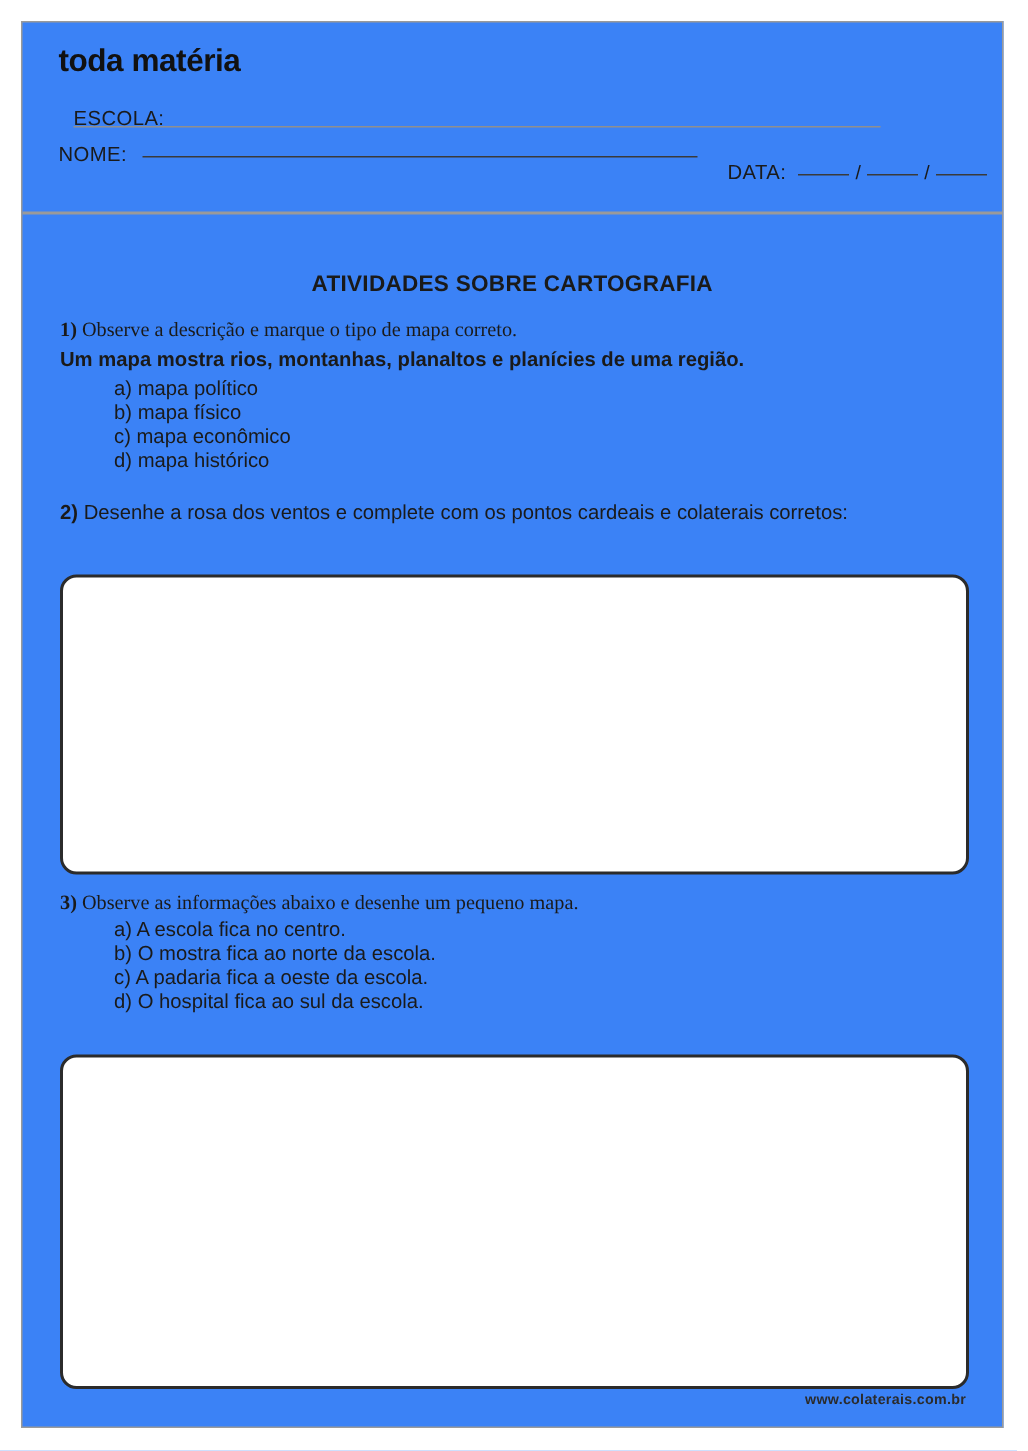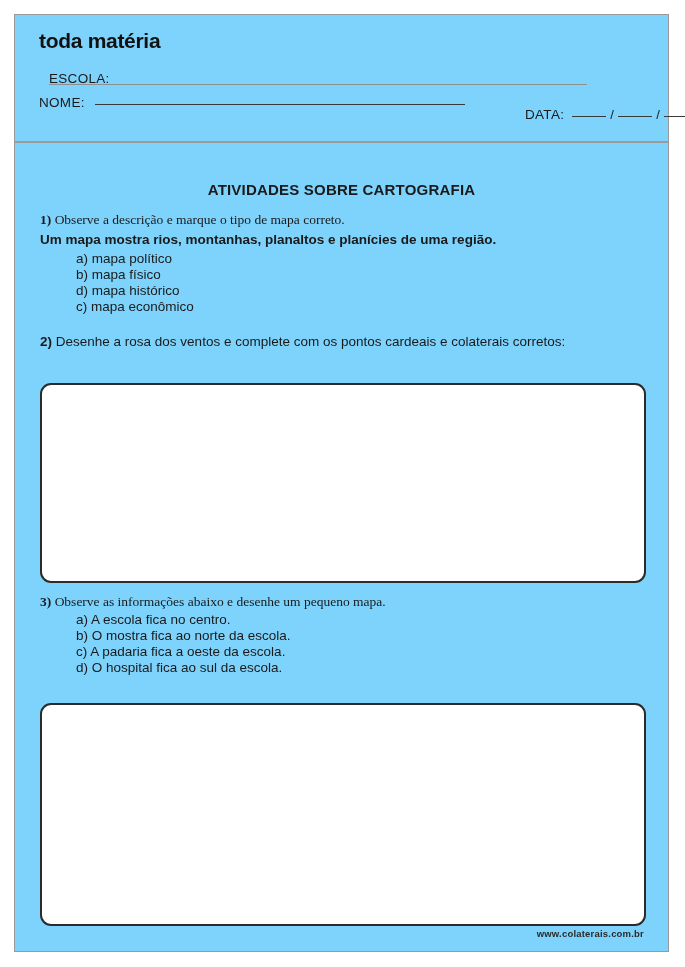--- a/index.html
+++ b/index.html
@@ -18,21 +18,21 @@
 
   
   .page {
     position: absolute;
     left: 14px;
     top: 14px;
     width: 655px;
     height: 938px;
     border: 1px solid #9a9a9a;
     box-sizing: border-box;
-    background: #7dd3fc;
+    background: #3b82f6;
   }
 
   
   .header {
     position: absolute;
     left: 0;
     top: 0;
     right: 0;
     height: 128px;
     border-bottom: 2px solid #9a9a9a;
@@ -90,21 +90,21 @@
   .date-group .seg {
     display: inline-block;
     width: 34px;
     height: 0;
     border-bottom: 1px solid #3a3a3a;
     margin: 0 4px;
     position: relative;
     top: -2px;
   }
   .date-group .slash { font-size: 13px; color: #1a1a1a; }
-  .date-group .date-label { margin-right: 4px; margin-left: 40px; }
+  .date-group .date-label { margin-right: 4px; }
 
   
   .content {
     position: absolute;
     left: 0;
     top: 128px;
     right: 0;
     bottom: 0;
   }
 
@@ -224,22 +224,22 @@
 
     <div class="q-block q1">
       <div class="q-line">
         <span class="q-num">1)</span>
         <span>Observe a descrição e marque o tipo de mapa correto.</span>
       </div>
       <div class="q-stmt">Um mapa mostra rios, montanhas, planaltos e planícies de uma região.</div>
       <div class="opts">
         <div class="opt">a) mapa político</div>
         <div class="opt">b) mapa físico</div>
+        <div class="opt">c) mapa econômico</div>
         <div class="opt">d) mapa histórico</div>
-        <div class="opt">c) mapa econômico</div>
       </div>
     </div>
 
     <div class="q-block q2">
       <div class="q-prompt">
         <span class="q-num">2)</span>
         <span>Desenhe a rosa dos ventos e complete com os pontos cardeais e colaterais corretos:</span>
       </div>
     </div>
 

